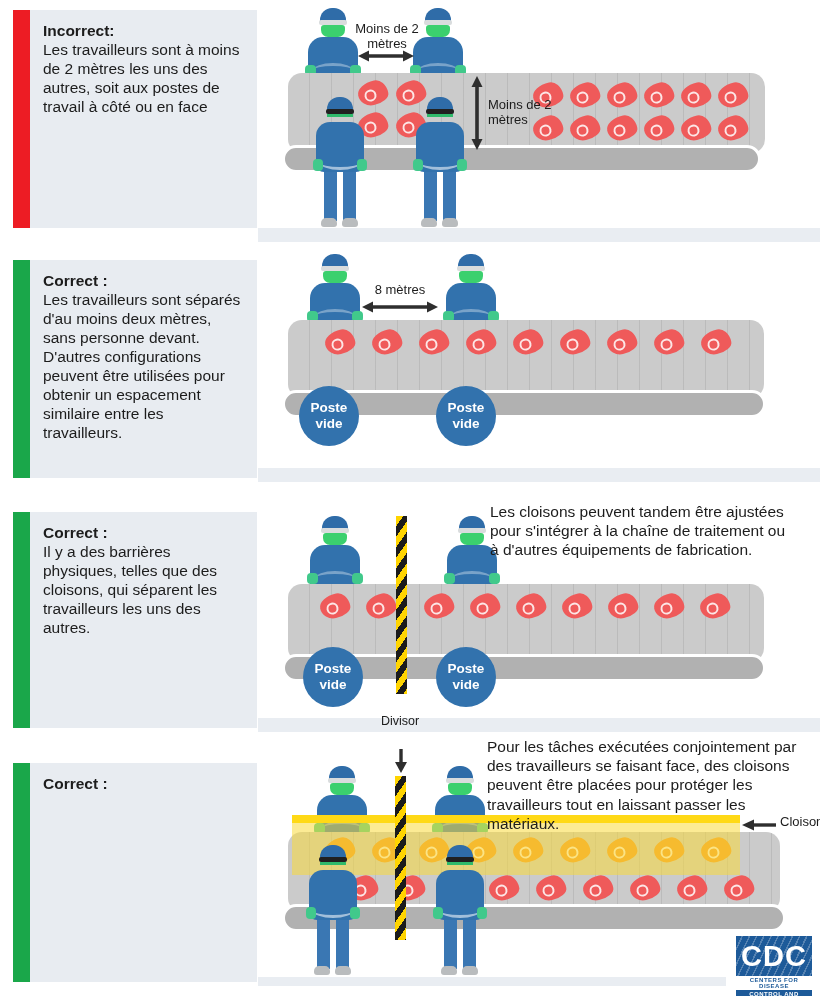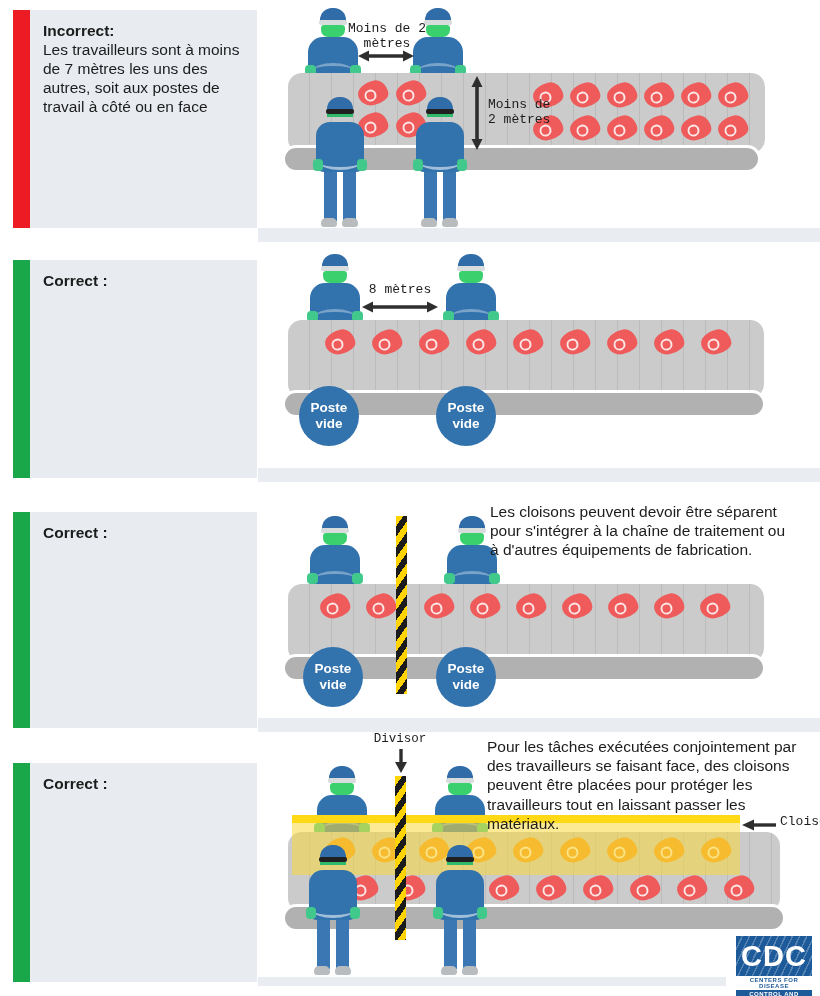--- a/index.html
+++ b/index.html
@@ -51,41 +51,41 @@
   .station{position:absolute;width:60px;height:60px;border-radius:50%;background:#3272ad;color:#fff;
            font-weight:bold;font-size:13.5px;line-height:1.15;display:flex;align-items:center;justify-content:center;
            text-align:center;z-index:4;}
   
   .divider{position:absolute;width:11px;z-index:7;
            background:repeating-linear-gradient(125deg,#ffd400 0 6px,#1b1b1b 6px 12px);}
   
   .cl-strip{position:absolute;background:#ffd916;z-index:6;}
   .cl-panel{position:absolute;background:rgba(249,219,60,.55);z-index:4;}
   
-  .lbl{position:absolute;font-size:13px;line-height:1.18;z-index:8;font-family:Liberation Mono, monospace;}
+  .lbl{position:absolute;font-size:13px;line-height:1.18;z-index:8;}
   .center{text-align:center;}
   .arrow{position:absolute;z-index:8;}
   
   .cdc{position:absolute;left:736px;top:936px;width:76px;z-index:9;}
   .cdc-box{position:relative;width:76px;height:40px;background:#1d5a99;display:flex;align-items:center;justify-content:center;overflow:hidden;}
   .cdc-box::before{content:'';position:absolute;inset:0;
        background:repeating-linear-gradient(115deg,rgba(0,0,0,0) 0 5px,rgba(255,255,255,.25) 5px 6.5px);}
   .cdc-acronym{position:relative;color:#fff;font-weight:bold;font-size:29px;letter-spacing:1px;}
   .cdc-l1{font-size:6px;font-weight:bold;color:#1d5a99;letter-spacing:.5px;text-transform:uppercase;text-align:center;padding:1px 0;}
   .cdc-l2{font-size:6px;font-weight:bold;color:#fff;background:#1d5a99;letter-spacing:.5px;text-transform:uppercase;text-align:center;padding:1px 0;}
 </style>
 </head>
 <body>
 
 <div class="page" id="stage">
 
   <div class="vbar red" style="left:13px;top:10px;height:218px;"></div>
   <div class="panel" style="top:10px;height:218px;">
     <div class="verdict">Incorrect:</div>
-    <div class="body">Les travailleurs sont à moins de 7 mètres les uns des autres, soit aux postes de travail à côté ou en face</div>
+    <div class="body">Les travailleurs sont à moins de 2 mètres les uns des autres, soit aux postes de travail à côté ou en face</div>
   </div>
   <div class="floor" style="left:258px;top:228px;width:562px;height:14px;"></div>
 
   <div class="belt" style="left:288px;top:73px;width:477px;height:80px;"></div>
   <div class="roller" style="left:282px;top:145px;width:479px;height:28px;"></div>
 
   <div class="lbl center" style="left:346px;top:21px;width:82px;">Moins de 2 mètres</div>
   <svg class="arrow" style="left:358px;top:49px;" width="56" height="14" viewBox="0 0 56 14">
     <line x1="9" y1="7" x2="47" y2="7" stroke="#2e2e2e" stroke-width="3.6"></line>
     <polygon points="0,7 11,1.5 11,12.5" fill="#2e2e2e"></polygon>
@@ -95,59 +95,61 @@
   <svg class="arrow" style="left:470px;top:76px;" width="14" height="74" viewBox="0 0 14 74">
     <line x1="7" y1="9" x2="7" y2="65" stroke="#2e2e2e" stroke-width="3.6"></line>
     <polygon points="7,0 1.5,11 12.5,11" fill="#2e2e2e"></polygon>
     <polygon points="7,74 1.5,63 12.5,63" fill="#2e2e2e"></polygon>
   </svg>
   <div class="lbl" style="left:488px;top:97px;width:72px;">Moins de 2 mètres</div>
 
   <div class="vbar green" style="left:13px;top:260px;height:218px;"></div>
   <div class="panel" style="top:260px;height:218px;">
     <div class="verdict">Correct :</div>
+    <div class="body">Les travailleurs sont séparés d'au moins deux mètres, sans personne devant. D'autres configurations peuvent être utilisées pour obtenir un espacement similaire entre les travailleurs.</div>
   </div>
   <div class="floor" style="left:258px;top:468px;width:562px;height:14px;"></div>
 
   <div class="belt" style="left:288px;top:320px;width:476px;height:78px;"></div>
   <div class="roller" style="left:282px;top:390px;width:484px;height:28px;"></div>
 
   <div class="lbl center" style="left:360px;top:282px;width:80px;">8 mètres</div>
   <svg class="arrow" style="left:362px;top:300px;" width="76" height="14" viewBox="0 0 76 14">
     <line x1="9" y1="7" x2="67" y2="7" stroke="#2e2e2e" stroke-width="3.6"></line>
     <polygon points="0,7 11,1.5 11,12.5" fill="#2e2e2e"></polygon>
     <polygon points="76,7 65,1.5 65,12.5" fill="#2e2e2e"></polygon>
   </svg>
 
   <div class="station" style="left:299px;top:386px;">Poste vide</div>
   <div class="station" style="left:436px;top:386px;">Poste vide</div>
 
   <div class="vbar green" style="left:13px;top:512px;height:216px;"></div>
   <div class="panel" style="top:512px;height:216px;">
     <div class="verdict">Correct :</div>
+    <div class="body">Il y a des barrières physiques, telles que des cloisons, qui séparent les travailleurs les uns des autres.</div>
   </div>
   <div class="floor" style="left:258px;top:718px;width:562px;height:14px;"></div>
-  <div class="note" style="left:490px;top:502px;width:300px;">Les cloisons peuvent devoir être séparent pour s'intégrer à la chaîne de traitement ou à d'autres équipements de fabrication.</div>
+  <div class="note" style="left:490px;top:502px;width:300px;">Les cloisons peuvent tandem être ajustées pour s'intégrer à la chaîne de traitement ou à d'autres équipements de fabrication.</div>
 
   <div class="belt" style="left:288px;top:584px;width:476px;height:78px;"></div>
   <div class="roller" style="left:282px;top:654px;width:484px;height:28px;"></div>
 
   <div class="station" style="left:303px;top:647px;">Poste vide</div>
   <div class="station" style="left:436px;top:647px;">Poste vide</div>
 
   <div class="divider" style="left:396px;top:516px;height:178px;"></div>
 
   <div class="vbar green" style="left:13px;top:763px;height:219px;"></div>
   <div class="panel" style="top:763px;height:219px;">
     <div class="verdict">Correct :</div>
   </div>
   <div class="floor" style="left:258px;top:977px;width:468px;height:9px;"></div>
   <div class="note" style="left:487px;top:737px;width:335px;">Pour les tâches exécutées conjointement par des travailleurs se faisant face, des cloisons peuvent être placées pour protéger les travailleurs tout en laissant passer les matériaux.</div>
 
-  <div class="lbl center" style="left:360px;top:732px;width:80px;font-size:12.5px;">Divisor</div>
+  <div class="lbl center" style="left:360px;top:714px;width:80px;font-size:12.5px;">Divisor</div>
   <svg class="arrow" style="left:395px;top:749px;" width="12" height="24" viewBox="0 0 12 24">
     <line x1="6" y1="0" x2="6" y2="16" stroke="#2e2e2e" stroke-width="3.4"></line>
     <polygon points="0,13 12,13 6,24" fill="#2e2e2e"></polygon>
   </svg>
 
   <div class="belt" style="left:288px;top:832px;width:492px;height:80px;"></div>
   <div class="roller" style="left:282px;top:904px;width:504px;height:28px;"></div>
 
   <div class="cl-panel" style="left:292px;top:823px;width:448px;height:52px;"></div>
   <div class="cl-strip" style="left:292px;top:815px;width:448px;height:8px;"></div>

